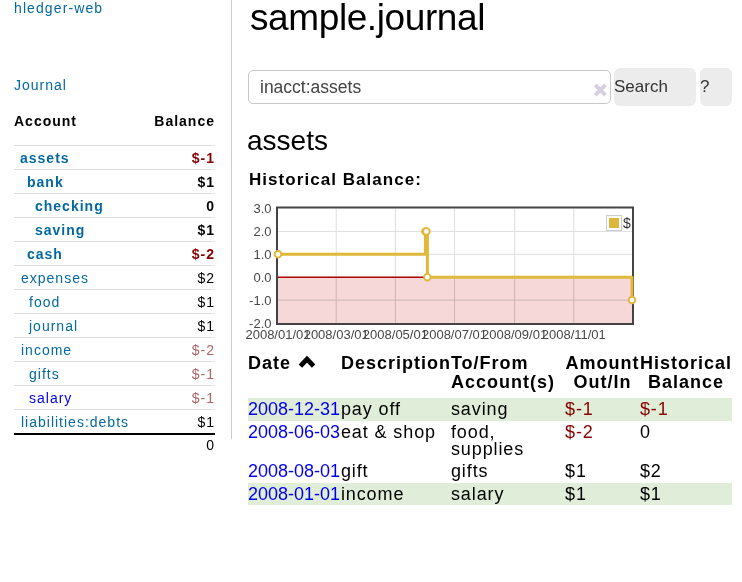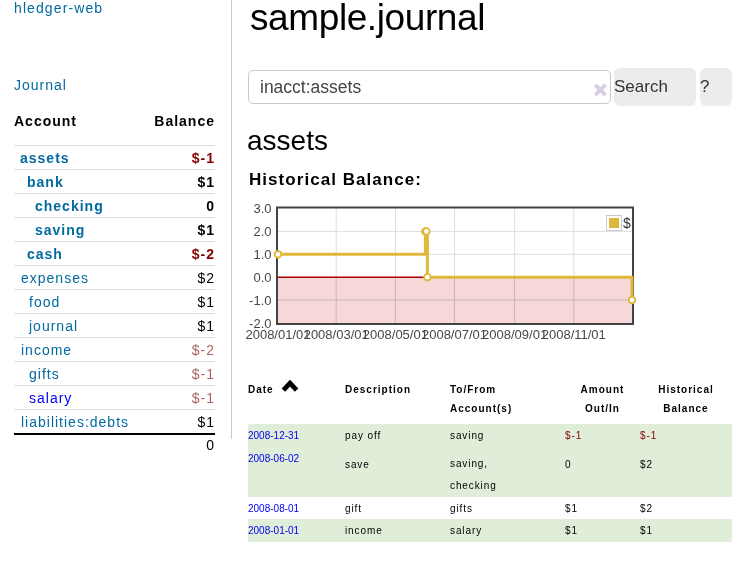--- a/index.html
+++ b/index.html
@@ -27,21 +27,21 @@
 #searchbox .q { position:absolute; left:11px; top:6px; font-size:17.5px; color:#444; }
 #searchbox .x { position:absolute; left:344px; top:12px; width:15px; height:14px; }
 .btn { position:absolute; background:#ececec; border:none; border-radius:6px;
   font-size:17px; color:#333; text-align:left; }
 #btnsearch { left:614px; top:68px; width:82px; height:38px; line-height:38px; }
 #btnq { left:700px; top:68px; width:32px; height:38px; line-height:38px; }
 h2 { position:absolute; left:247px; top:125px; font-size:28px; font-weight:normal; }
 #histlab { position:absolute; left:249px; top:170px; font-size:17px; font-weight:bold; letter-spacing:1.05px; }
 #chart { position:absolute; left:240px; top:200px; }
 
-#maintab { position:absolute; left:248px; top:377px; width:484px; border-collapse:collapse; font-size:10px; }
+#maintab { position:absolute; left:248px; top:351px; width:484px; border-collapse:collapse; font-size:18px; }
 #maintab th { font-weight:bold; vertical-align:top; padding:3px 0 0 0; line-height:19px; letter-spacing:1px; }
 #maintab th.l, #maintab td.l { text-align:left; }
 #maintab th.r, #maintab td.r { }
 #maintab td { padding:3px 0 2.5px 0; line-height:17px; vertical-align:top; letter-spacing:0.9px; }
 #maintab tr.g { background:#e0edd9; }
 #maintab td.dt { line-height:17px; letter-spacing:0;margin-top:44px; }
 .arrow { display:inline-block; vertical-align:0px; margin-left:7px; }
 </style>
 </head>
 <body>
@@ -201,26 +201,26 @@
  <tr style="height:6px">
         <td colspan="5" style="padding:0; height:6px;"></td>
       </tr>
  <tr class="g">
         <td class="dt"><a class="b">2008-12-31</a></td>
         <td class="l">pay off</td>
         <td class="l">saving</td>
         <td class="r neg">$-1</td>
         <td class="r neg">$-1</td>
       </tr>
- <tr class="g">
-        <td class="dt"><a class="b">2008-06-02</a></td>
-        <td class="l" style="padding-top:9.5px">save</td>
-        <td class="l" style="line-height:22px; padding-top:6px; padding-bottom:0">saving,<br>checking</td>
-        <td class="r" style="padding-top:9.5px">0</td>
-        <td class="r" style="padding-top:9.5px">$2</td>
+ <tr>
+        <td class="dt"><a class="b">2008-06-03</a></td>
+        <td class="l">eat &amp; shop</td>
+        <td class="l">food, supplies</td>
+        <td class="r neg">$-2</td>
+        <td class="r">0</td>
       </tr>
  <tr>
         <td class="dt"><a class="b">2008-08-01</a></td>
         <td class="l">gift</td>
         <td class="l">gifts</td>
         <td class="r">$1</td>
         <td class="r">$2</td>
       </tr>
  <tr class="g">
         <td class="dt"><a class="b">2008-01-01</a></td>

